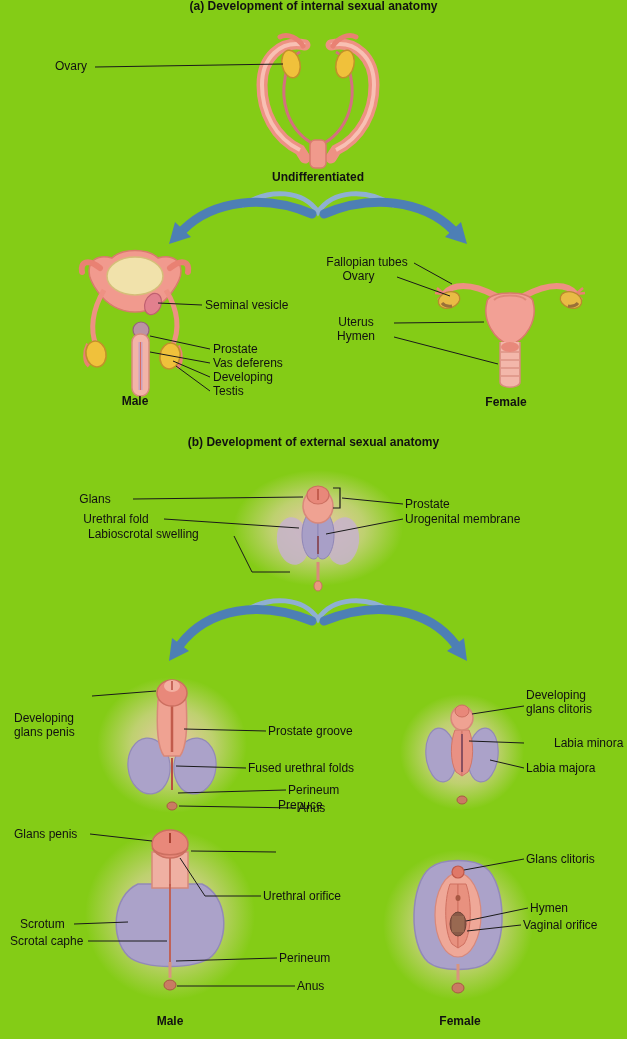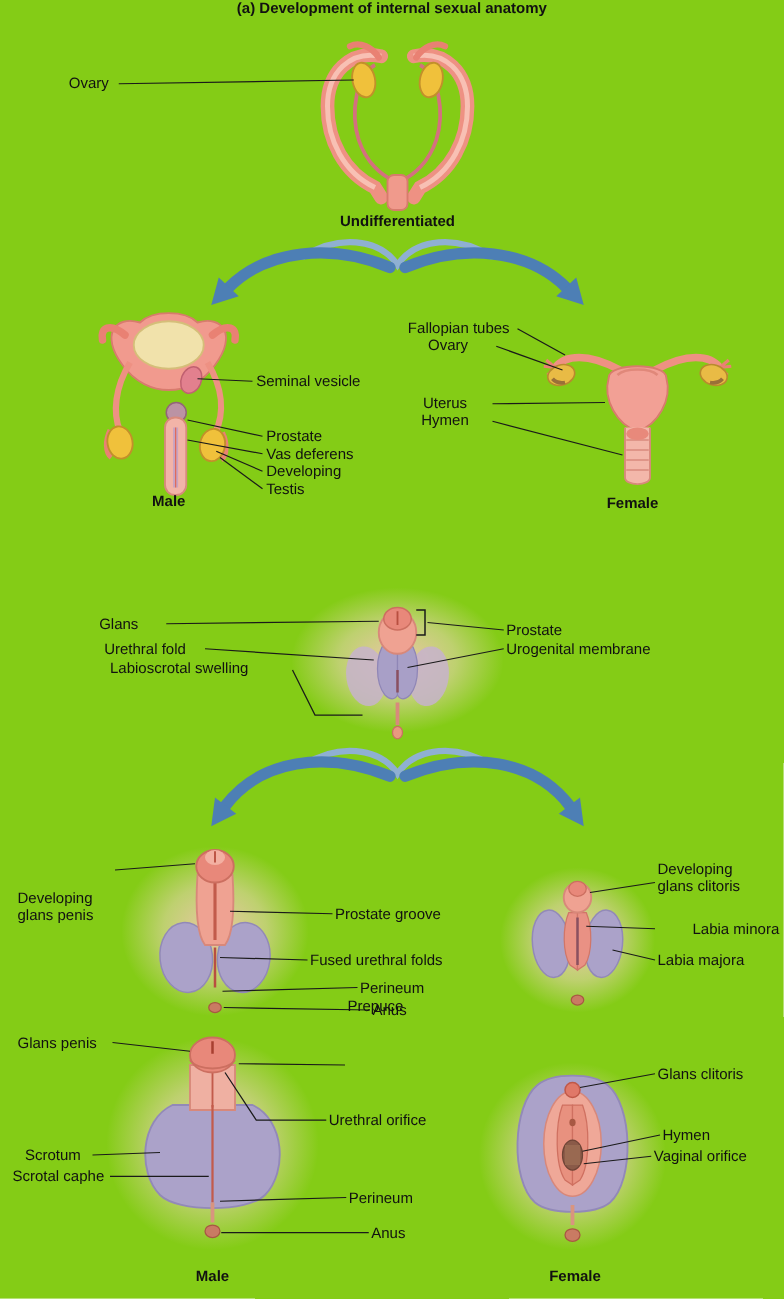--- a/index.html
+++ b/index.html
@@ -213,20 +213,21 @@
   <div class="lbl nw" style="left:213px;top:371px">Developing</div>
   <div class="lbl nw" style="left:213px;top:385px">Testis</div>
   <div class="lbl b c" style="left:103px;top:395px;width:64px">Male</div>
 
   <div class="lbl r nw" style="left:322px;top:256px;width:90px">Fallopian tubes</div>
   <div class="lbl r nw" style="left:322px;top:270px;width:73px">Ovary</div>
   <div class="lbl r nw" style="left:320px;top:316px;width:72px">Uterus</div>
   <div class="lbl r nw" style="left:320px;top:330px;width:72px">Hymen</div>
   <div class="lbl b c" style="left:474px;top:396px;width:64px">Female</div>
 
+  <div class="lbl b c" style="left:0;top:436px;width:627px">(b) Development of external sexual anatomy</div>
 
   <div class="lbl r nw" style="left:60px;top:493px;width:70px">Glans</div>
   <div class="lbl r nw" style="left:70px;top:513px;width:92px">Urethral fold</div>
   <div class="lbl nw" style="left:88px;top:528px">Labioscrotal swelling</div>
   <div class="lbl nw" style="left:405px;top:498px">Prostate</div>
   <div class="lbl nw" style="left:405px;top:513px">Urogenital membrane</div>
 
   <div class="lbl" style="left:14px;top:712px;width:74px">Developing glans penis</div>
   <div class="lbl nw" style="left:268px;top:725px">Prostate groove</div>
   <div class="lbl nw" style="left:248px;top:762px">Fused urethral folds</div>

